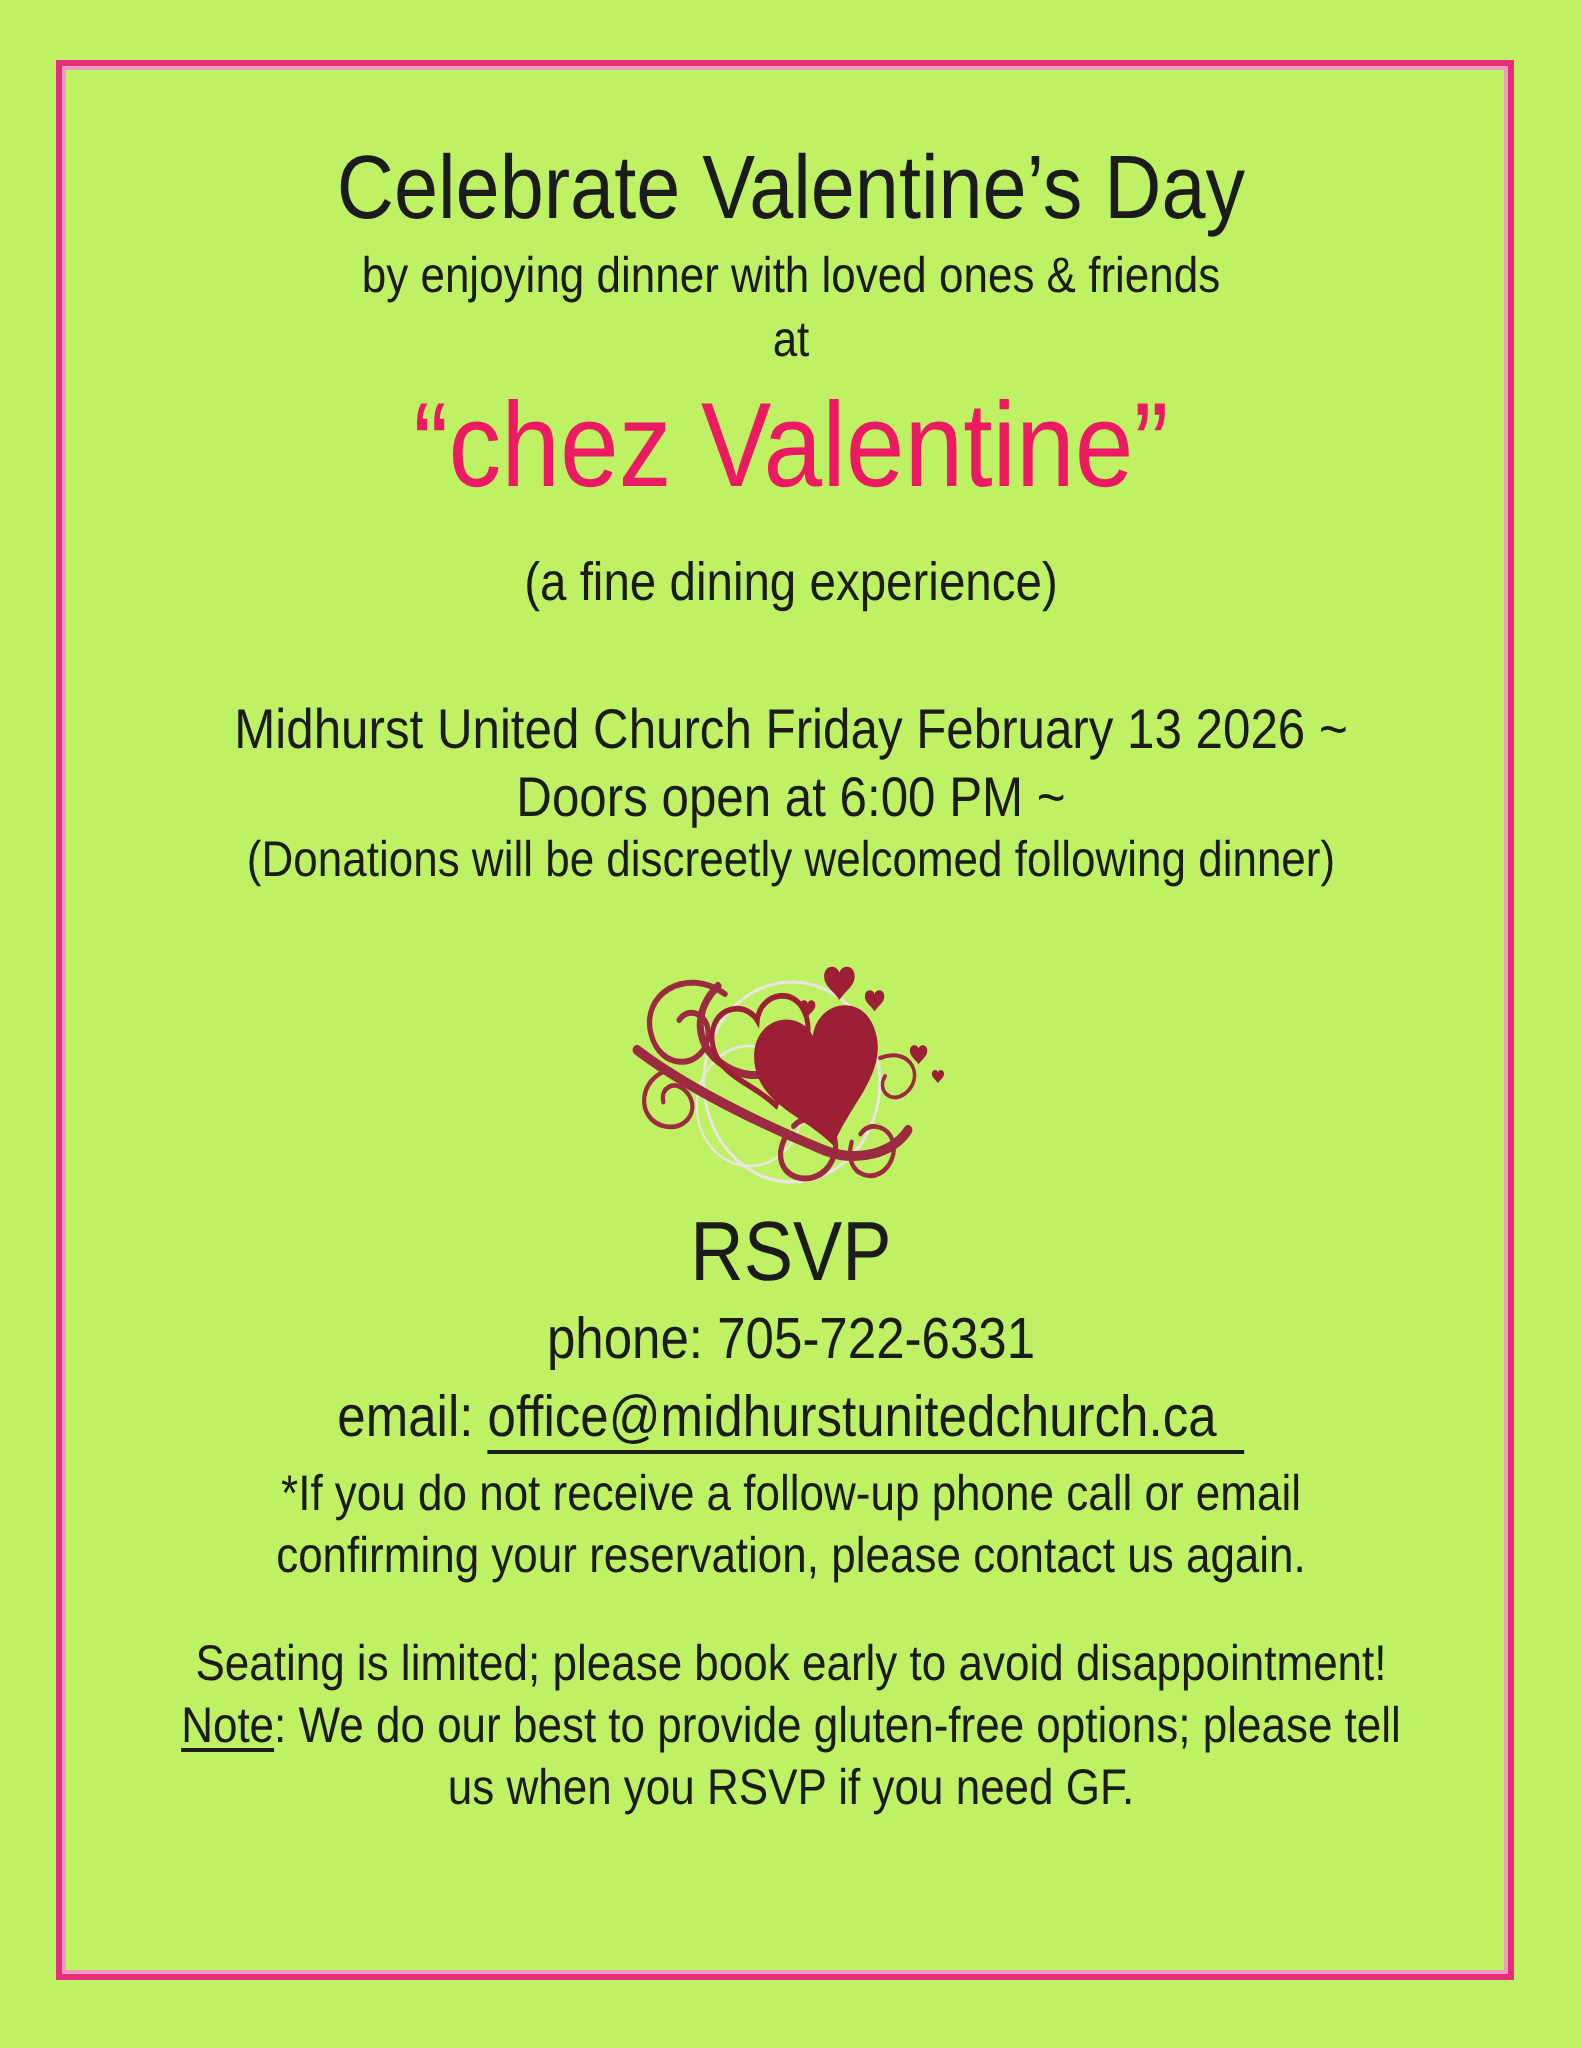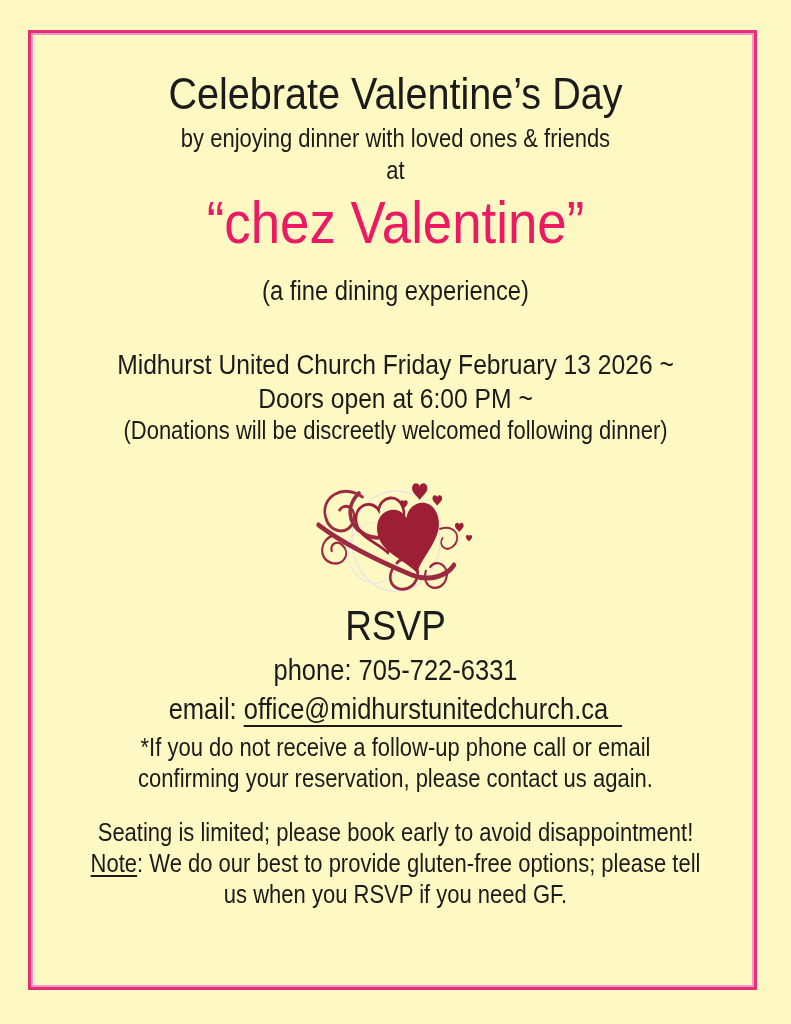--- a/index.html
+++ b/index.html
@@ -11,21 +11,21 @@
     width: 791px;
     height: 1024px;
     position: relative;
     overflow: hidden;
     font-family: "Liberation Sans", sans-serif;
     color: var(--ink, #1b1b1b);
   }
   .page {
     position: absolute;
     inset: 0;
-    background: #fef9c3;
+    background: #bef264;
   }
   
   .frame-outer {
     position: absolute;
     left: 28px; top: 30px;
     width: 729px; height: 960px;
     box-sizing: border-box;
     border: 3px solid var(--border-outer, #e62e78);
     pointer-events: none;
   }

